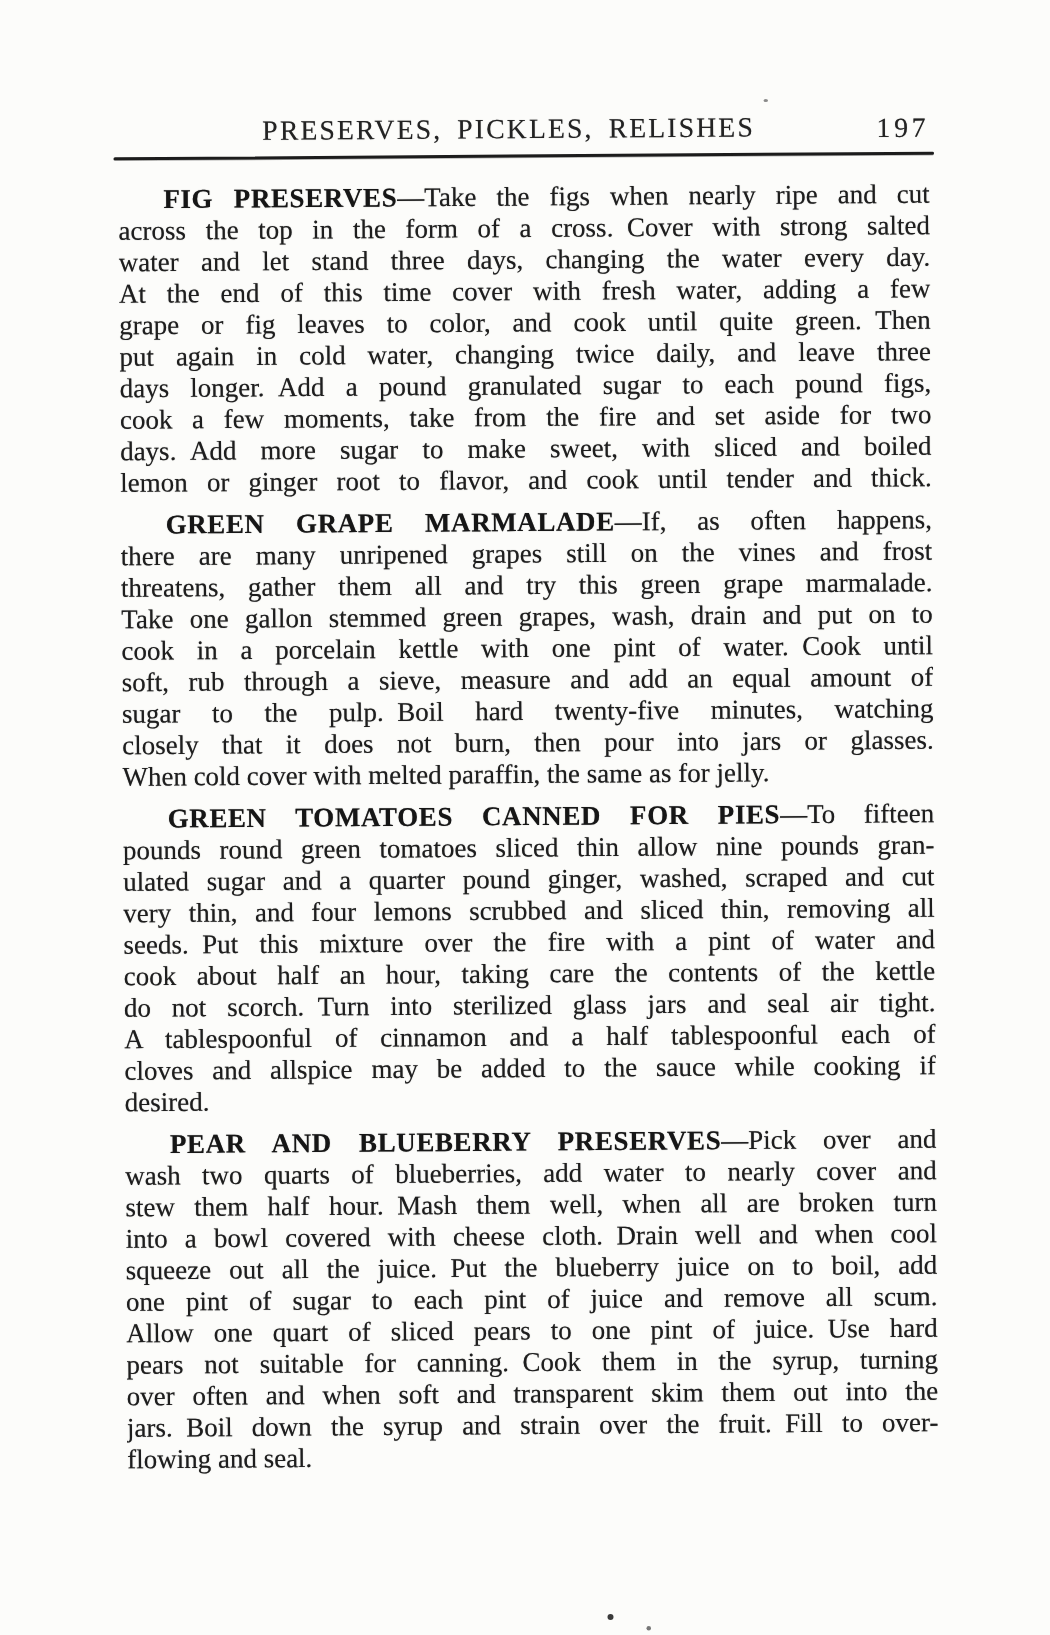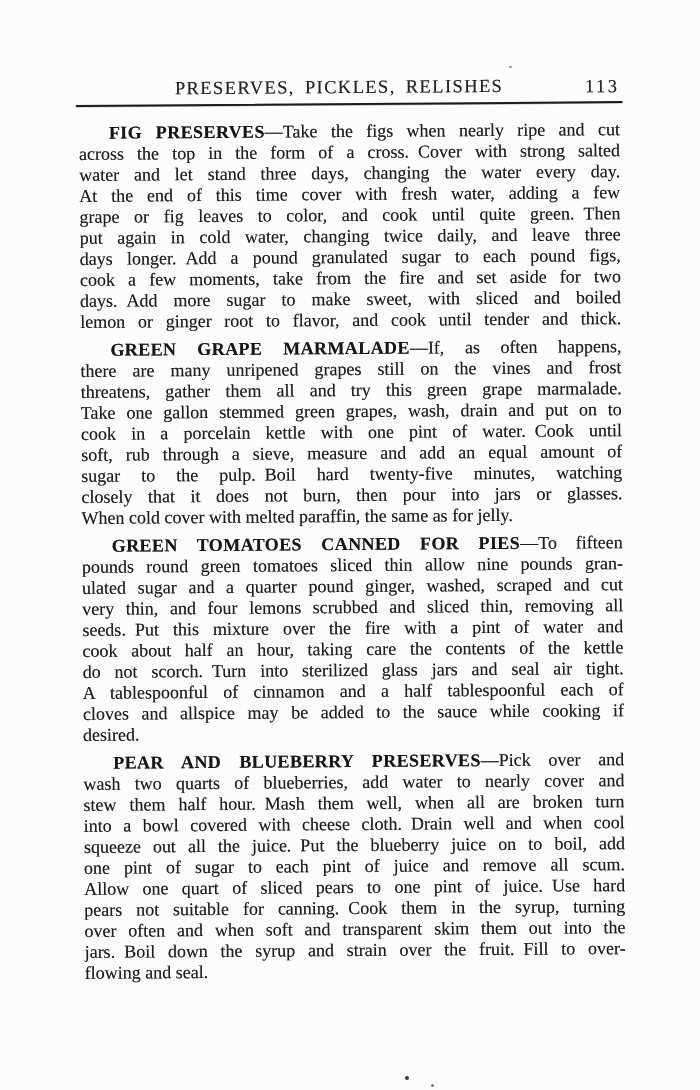--- a/index.html
+++ b/index.html
@@ -98,21 +98,21 @@
   .speck.s1 { left: 509px; top: 66px;  width: 3px; height: 2px; background:#8a8a8a; }
   .speck.s2 { left: 405px; top: 1076px; width: 4px; height: 4px; background:#3a3a3a; }
   .speck.s3 { left: 431px; top: 1084px; width: 3px; height: 3px; background:#777; }
 </style>
 </head>
 <body>
 
 <div class="page-content">
   <div class="running-head">
     <span class="title">PRESERVES, PICKLES, RELISHES</span>
-    <span class="folio">113</span>
+    <span class="folio">197</span>
   </div>
   <div class="head-rule"></div>
   <div class="text-block" id="text-block">
       <div class="recipe">
         <div class="line j first"><span class="head">FIG PRESERVES</span>—Take the figs when nearly ripe and cut</div>
         <div class="line j">across the top in the form of a cross. Cover with strong salted</div>
         <div class="line j">water and let stand three days, changing the water every day.</div>
         <div class="line j">At the end of this time cover with fresh water, adding a few</div>
         <div class="line j">grape or fig leaves to color, and cook until quite green. Then</div>
         <div class="line j">put again in cold water, changing twice daily, and leave three</div>

